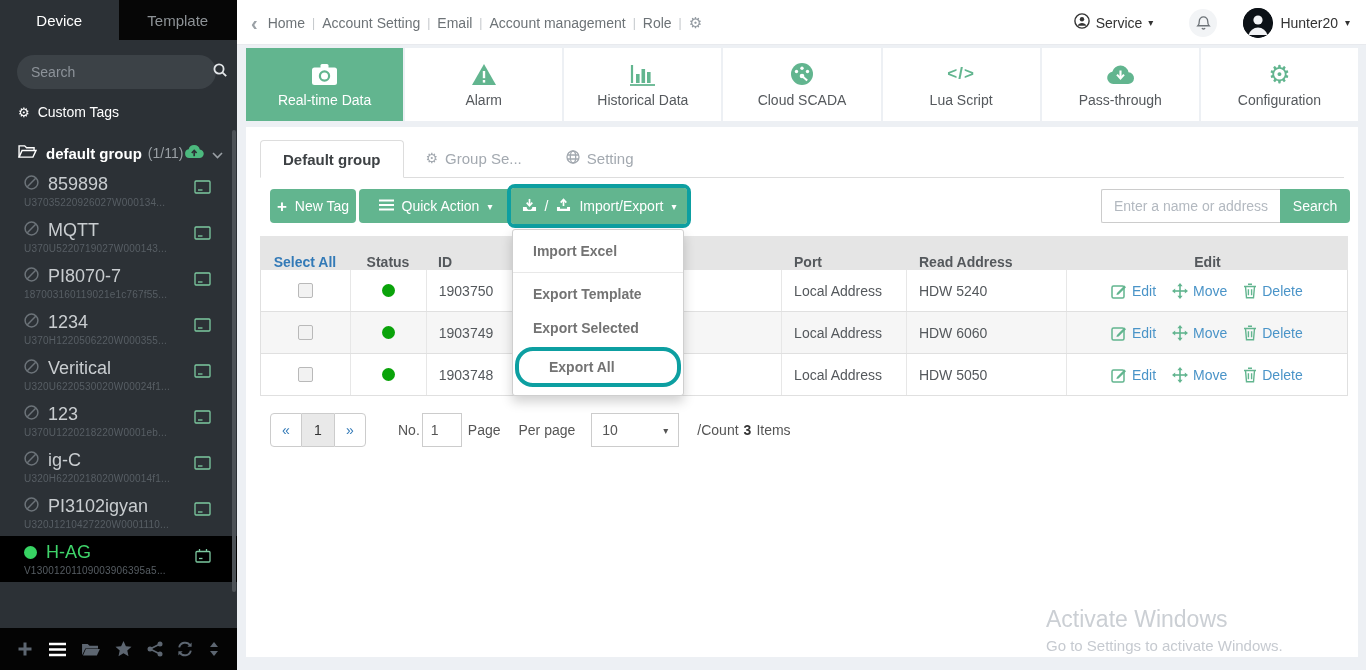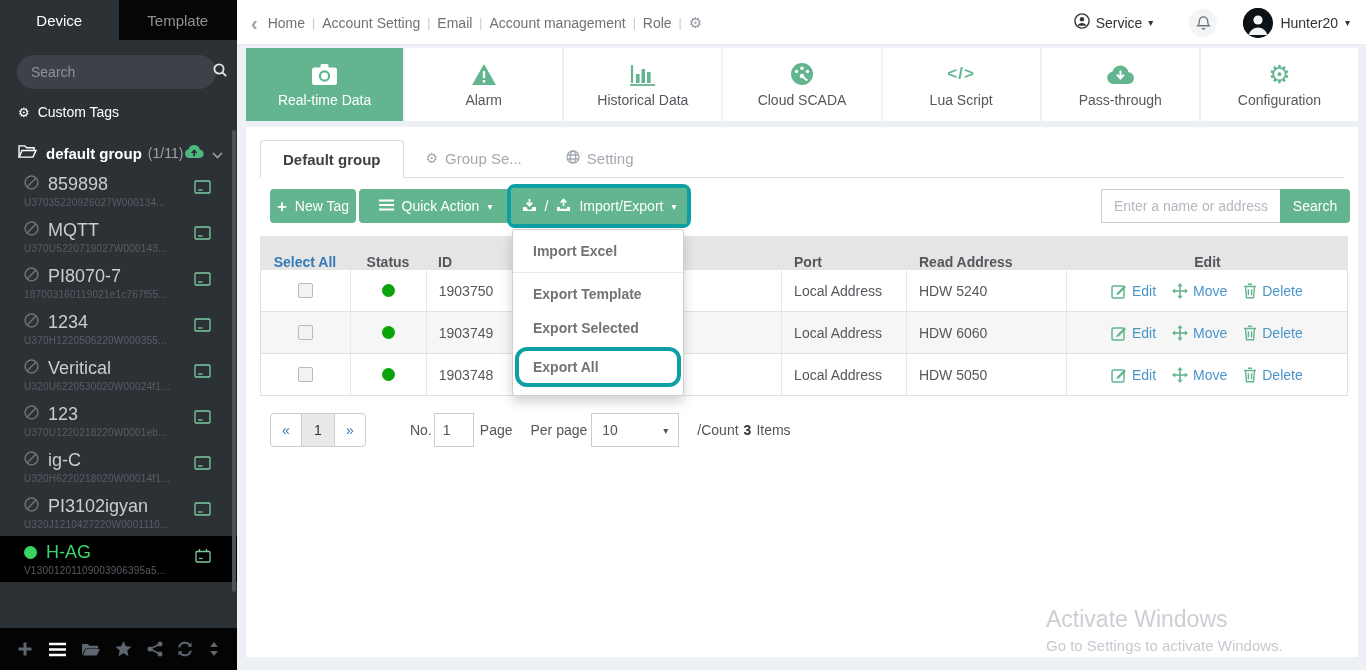--- a/index.html
+++ b/index.html
@@ -93,35 +93,35 @@
   .th-select { color:#337ab7; }
   .cb { width:15px; height:15px; border:1px solid #b9b9b9; background:#f2f2f2; border-radius:2px; cursor:pointer; }
   .status-dot { width:13px; height:13px; border-radius:50%; background:#0aa30a; }
   .action { display:flex; align-items:center; gap:5px; color:#4a94c8; cursor:pointer; }
   .alias-link { font-style:italic; color:#4a94c8; border-bottom:1px dashed #4a94c8; cursor:pointer; }
 
   
   .dropdown { position:absolute; left:512px; top:229px; width:172px; background:#ffffff; border:1px solid #cfcfcf; border-radius:3px; box-shadow:0 6px 12px rgba(0,0,0,.18); z-index:30; padding:4px 0; }
   .dd-item { padding:9px 20px; font-size:14px; color:#737373; cursor:pointer;font-weight:bold; }
   .dd-divider { height:1px; background:#e8e8e8; margin:4px 0; }
-  .dd-hl { margin:2px 2px 4px 2px; border:4px solid #0d9fa1; border-radius:12px; }
+  .dd-hl { margin:2px 2px 4px 2px; border:4px solid #0d9fa1; border-radius:18px;padding-left:16px; }
   .dd-hl .dd-item { padding:8px 14px; }
 
   
   .pager { position:absolute; left:24px; top:286px; height:34px; display:flex; align-items:center; font-size:14px; color:#555; }
   .pg-group { display:flex; }
   .pg-btn { width:32px; height:34px; border:1px solid #cccccc; display:flex; align-items:center; justify-content:center; background:#ffffff; color:#337ab7; cursor:pointer; font-size:14px; }
   .pg-btn.first { border-radius:4px 0 0 4px; }
   .pg-btn.cur { background:#e9e9e9; color:#333; border-left:none; border-right:none; }
   .pg-btn.last { border-radius:0 4px 4px 0; }
-  .pg-label { margin-left:44px; }
+  .pg-label { margin-left:32px; }
   .pg-input { width:40px; height:34px; border:1px solid #cccccc; padding:0 8px; font-size:14px; color:#555; outline:none; font-family:inherit; margin-left:2px; }
   .pg-page { margin-left:6px; }
   .pg-pp { margin-left:18px; }
-  .pg-select { width:88px; height:34px; border:1px solid #cccccc; display:flex; align-items:center; padding:0 10px; margin-left:4px; cursor:pointer; color:#555; }
+  .pg-select { width:88px; height:34px; border:1px solid #cccccc; display:flex; align-items:center; padding:0 10px; margin-left:16px; cursor:pointer; color:#555; }
   .pg-select .caret { margin-left:auto; color:#555; }
   .pg-count { margin-left:18px; display:flex; gap:5px; align-items:center; }
   .pg-count b { color:#333; }
 
   
   .watermark { position:absolute; left:1046px; top:606px; color:#cbcfd4; }
   .wm-1 { font-size:23px; }
   .wm-2 { font-size:15px; margin-top:4px; color:#c6cad0; }
 </style>
 </head>

